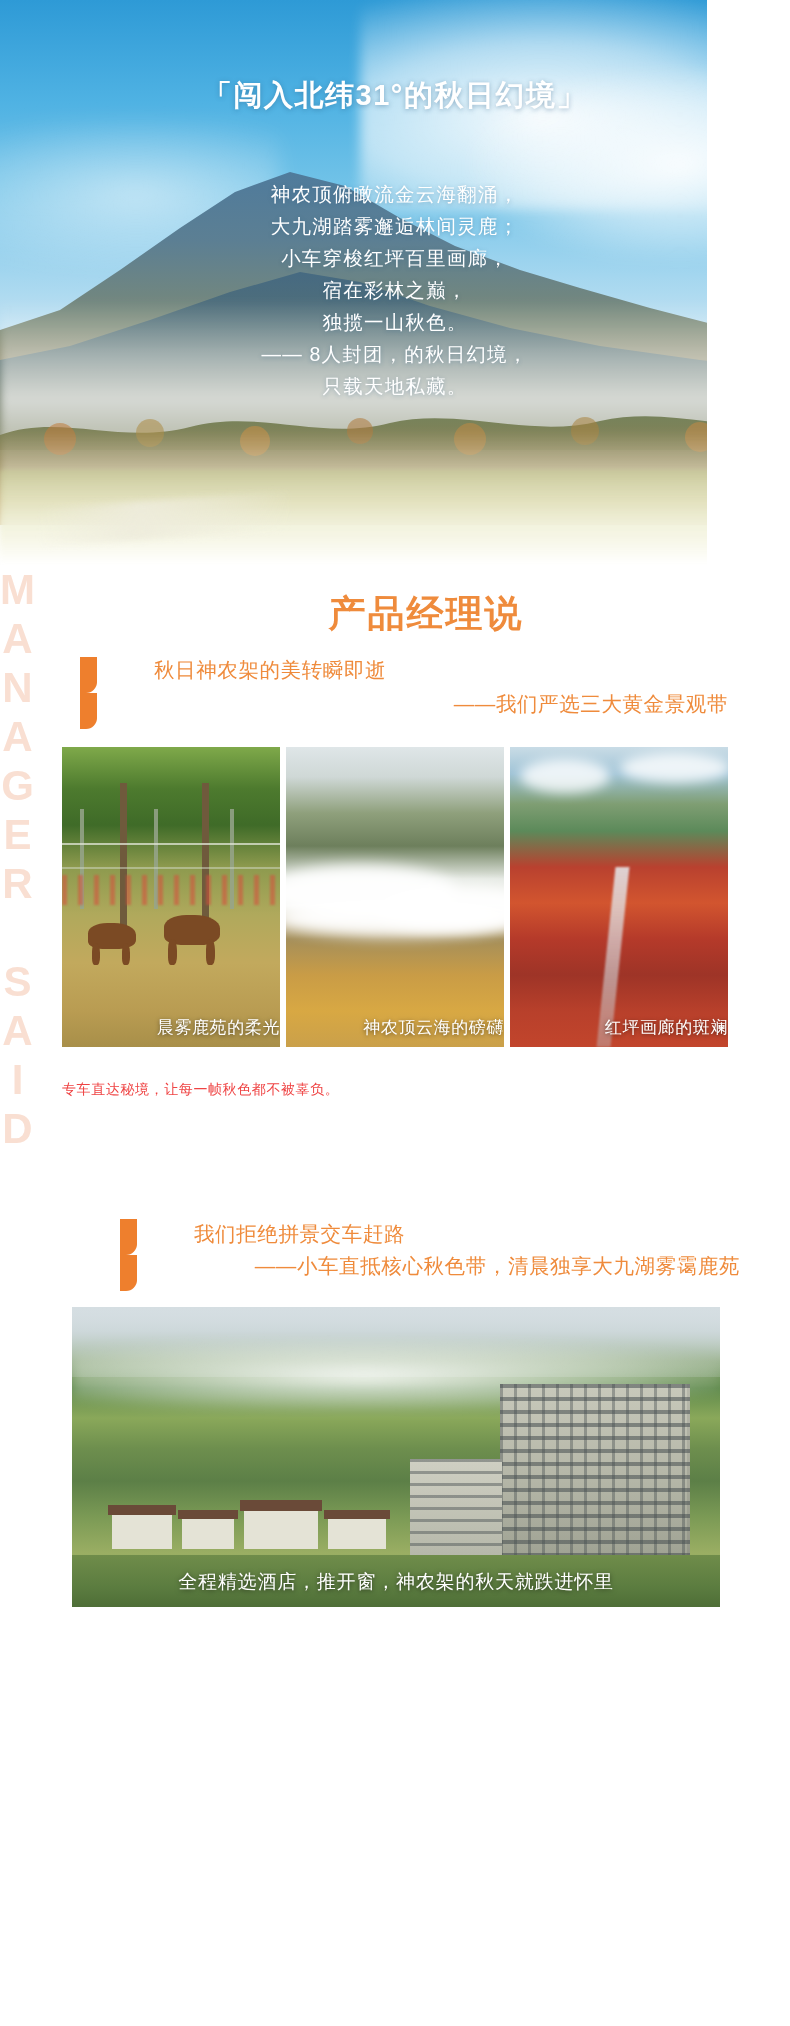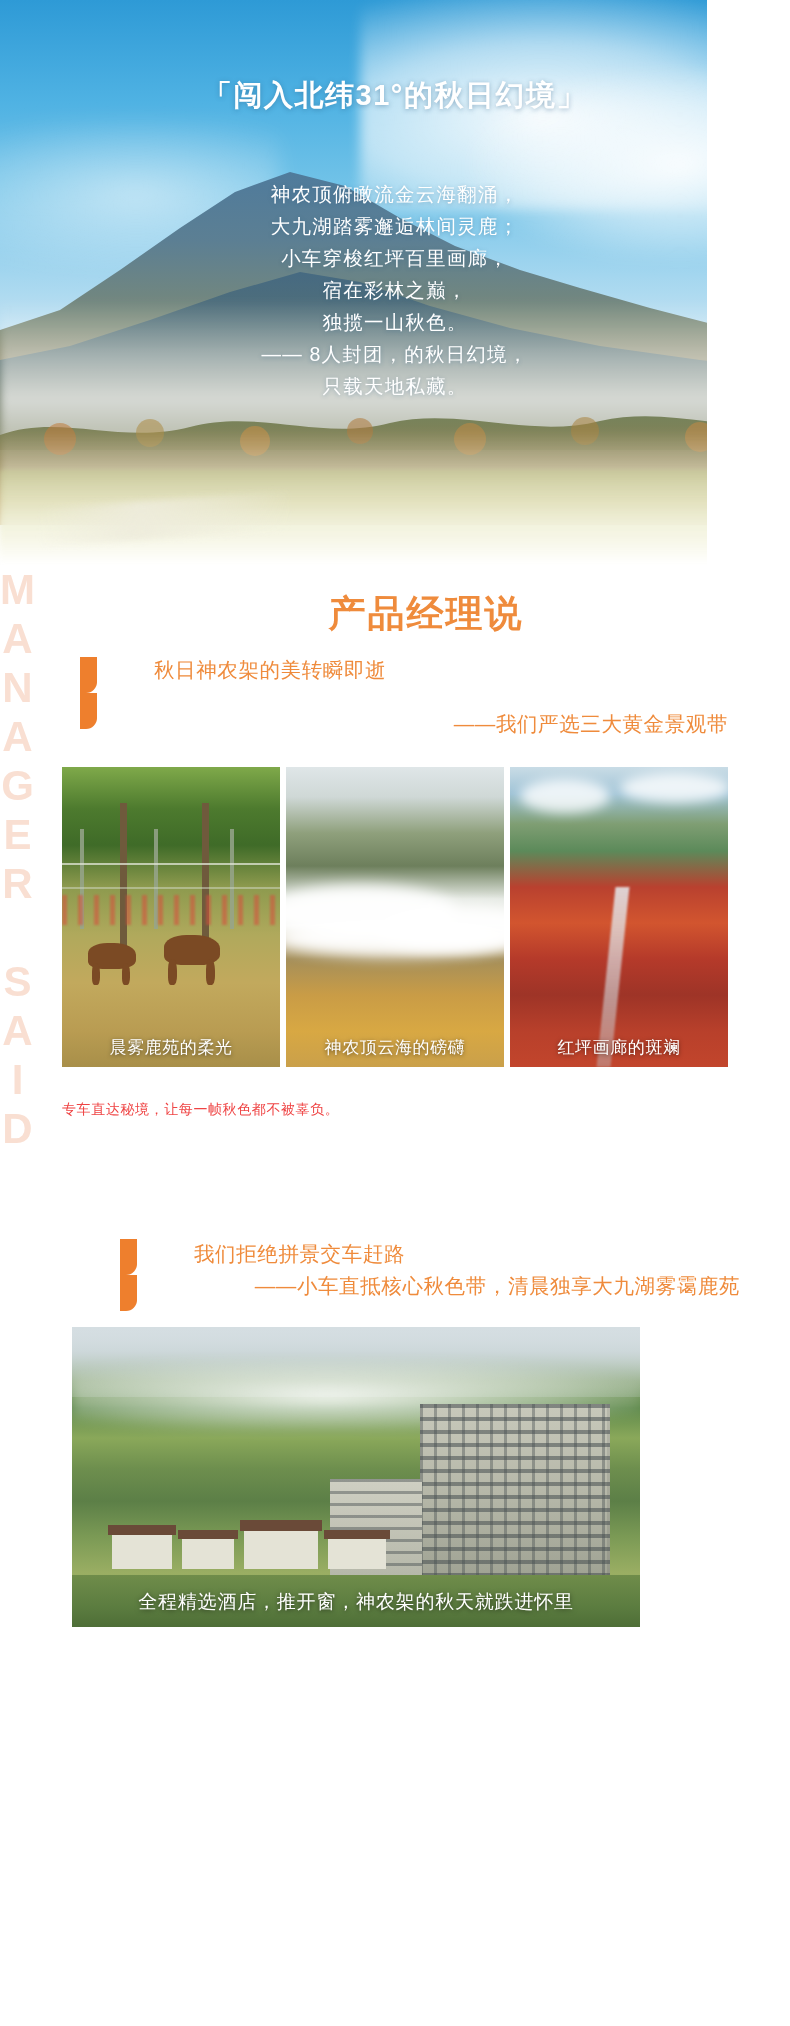--- a/index.html
+++ b/index.html
@@ -95,29 +95,29 @@
     position:absolute; left:80px; width:42px; height:36px;
   }
   .qmark span{
     display:inline-block; width:17px; height:36px; background:#ee7f2d;
     border-radius:0 0 11px 0; margin-right:6px; vertical-align:top;
   }
   .qmark span.b{ border-radius:0 0 11px 0; }
 
   .q1{ margin-top:18px; }
   .q1 .l1{ padding-left:92px; color:#ef8b3c; font-size:20.5px; line-height:30px; letter-spacing:.6px;font-family:Liberation Mono, monospace; }
-  .q1 .l2{ padding-left:0; text-align:right; color:#ef8b3c; font-size:20.5px; line-height:34px; letter-spacing:.6px; padding-right:22px;margin-top:20px;}
+  .q1 .l2{ padding-left:0; text-align:right; color:#ef8b3c; font-size:20.5px; line-height:34px; letter-spacing:.6px; padding-right:22px;}
 
   
   .trio{
     margin:26px 0 0 62px; width:666px; height:300px; display:flex; gap:6px;
   }
   .card{ position:relative; flex:1; overflow:hidden; }
   .card .cap{
-    position:absolute; left:0; bottom:8px; width:100%; text-align:center;
+    position:absolute; left:0; bottom:8px; width:100%; text-align:right;
     color:#ffffff; font-size:17px; letter-spacing:.6px;
     text-shadow:0 1px 4px rgba(0,0,0,.55); font-weight:500;
   }
   
   .c1{ background:linear-gradient(180deg,#7fa94a 0%,#4d7a2e 14%,#3f6b28 26%,#8d9a4e 40%,#b0a95c 56%,#c2a95d 72%,#b99c52 88%,#a88f49 100%); }
   .c1 .fence{ position:absolute; left:0; top:96px; width:100%; height:2px; background:rgba(225,230,215,.75); }
   .c1 .fence2{ position:absolute; left:0; top:120px; width:100%; height:2px; background:rgba(210,218,200,.5); }
   .c1 .post{ position:absolute; top:62px; width:4px; height:100px; background:rgba(150,165,140,.85); }
   .c1 .trunk{ position:absolute; top:36px; width:7px; height:150px; background:#6f5a3c; }
   .c1 .deer{ position:absolute; background:#7b4a24; border-radius:40% 45% 35% 30%; }
@@ -135,21 +135,21 @@
   .trio-note{
     margin:34px 0 0 62px; color:#ef4444; font-size:14px; letter-spacing:.6px;
   }
 
   .q2{ margin-top:120px; position:relative; }
   .q2 .qmark{ left:120px; }
   .q2 .l1{ padding-left:132px; color:#ef8b3c; font-size:20.5px; line-height:30px; letter-spacing:.6px; }
   .q2 .l2{ text-align:right; padding-right:10px; color:#ef8b3c; font-size:20.5px; line-height:34px; letter-spacing:.6px; }
 
   .hotel{
-    margin:24px 0 0 72px; width:568px; height:300px; position:relative; overflow:hidden;
+    margin:24px 0 0 72px; width:648px; height:300px; position:relative; overflow:hidden;
     background:linear-gradient(180deg,#cfd9dd 0%,#b9c8c6 8%,#7d9c63 18%,#5f8a4c 27%,#8aa85a 37%,#6e8f4e 47%,#5c7f47 58%,#7b9a55 70%,#9aae63 82%,#87a058 92%,#6f8c4a 100%);
   }
   .hotel .sky{ position:absolute; left:0; top:0; width:100%; height:70px;
     background:linear-gradient(180deg,#d5dee2 0%,rgba(213,222,226,.2) 100%); }
   .hotel .mist{ position:absolute; left:0; top:34px; width:100%; height:70px;
     background:radial-gradient(ellipse at 45% 50%, rgba(255,255,255,.92) 0%, rgba(255,255,255,.35) 55%, rgba(255,255,255,0) 80%); filter:blur(6px); }
   .hotel .bldgMain{
     position:absolute; right:30px; bottom:48px; width:190px; height:175px;
     background:linear-gradient(180deg,#c8c9bb 0%,#b4b6a7 55%,#9fa293 100%);
     box-shadow:-3px 0 0 rgba(0,0,0,.08) inset;

